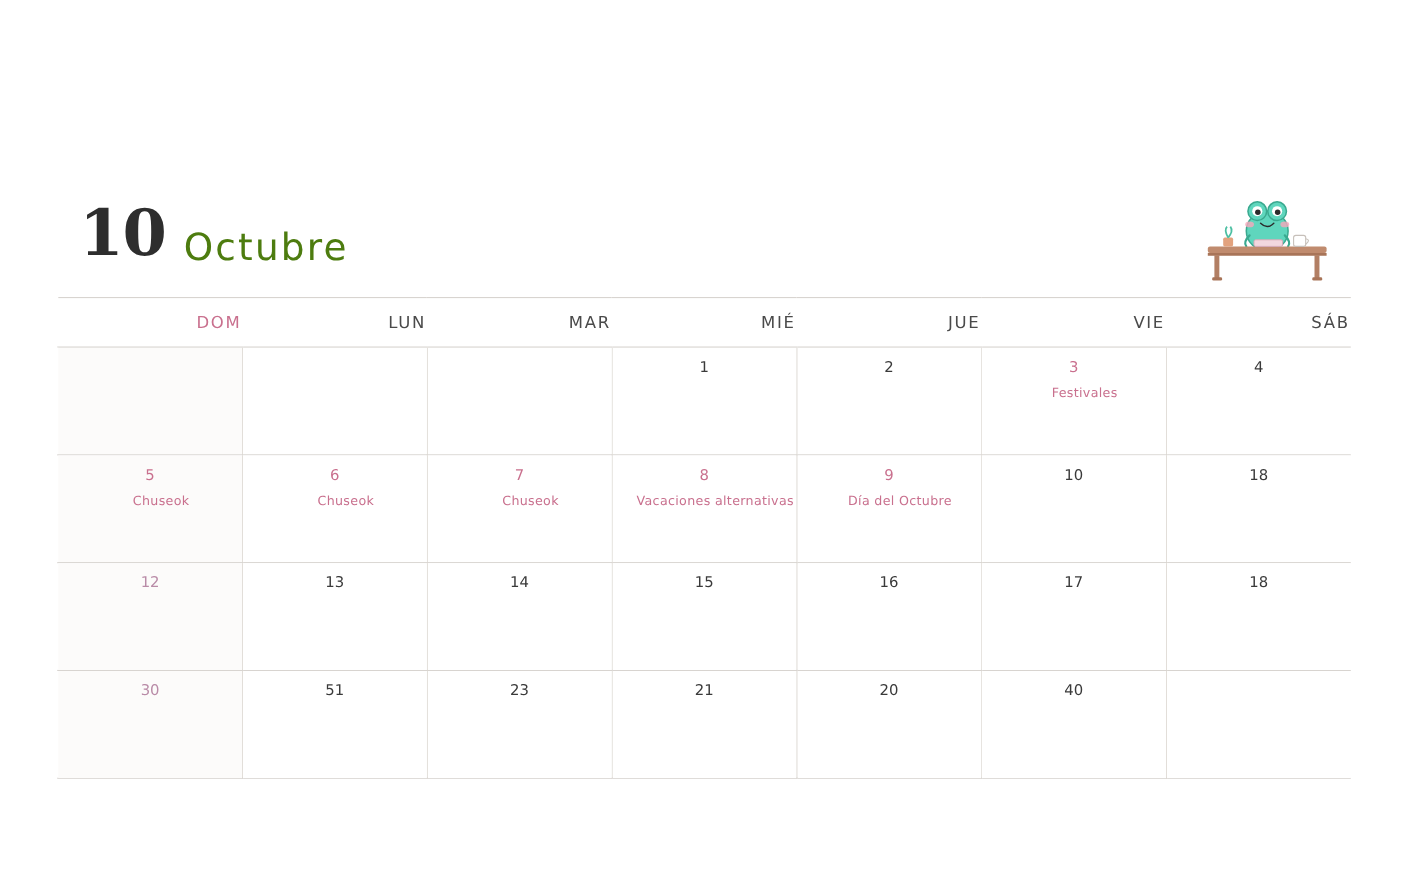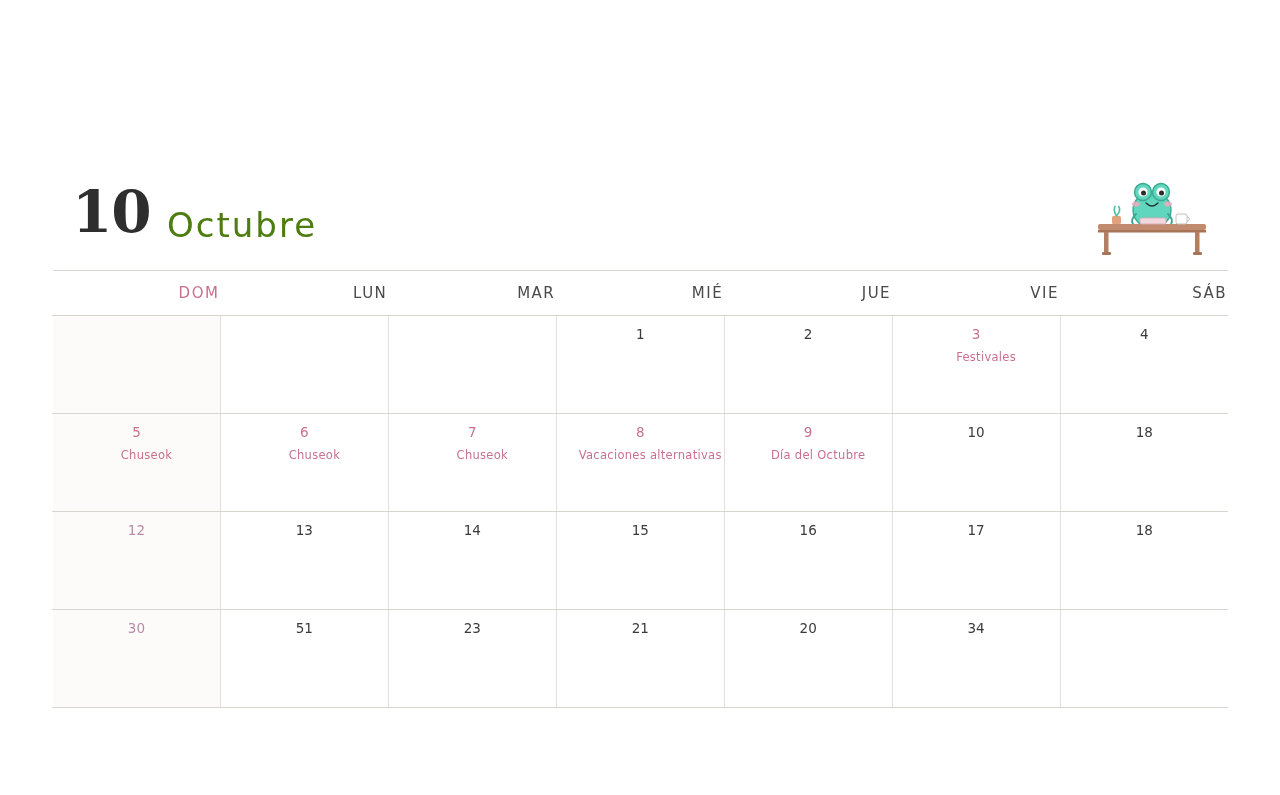--- a/index.html
+++ b/index.html
@@ -259,20 +259,20 @@
           <td>
             <span class="daynum">23</span>
           </td>
           <td>
             <span class="daynum">21</span>
           </td>
           <td>
             <span class="daynum">20</span>
           </td>
           <td>
-            <span class="daynum">34</span>
+            <span class="daynum">40</span>
           </td>
           <td class="sat-col"></td>
         </tr>
       </tbody>
   </table>
 
 </div>
 
 </body></html>

